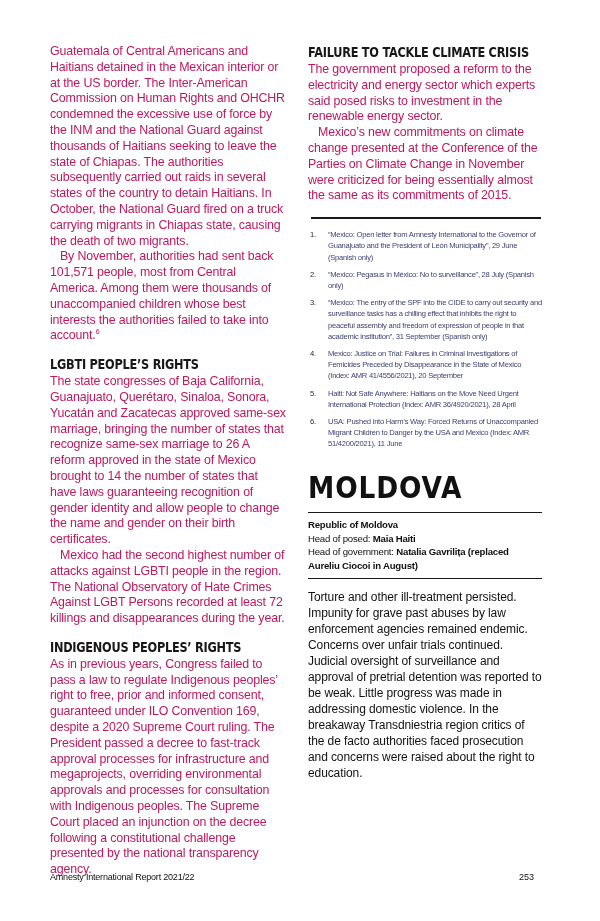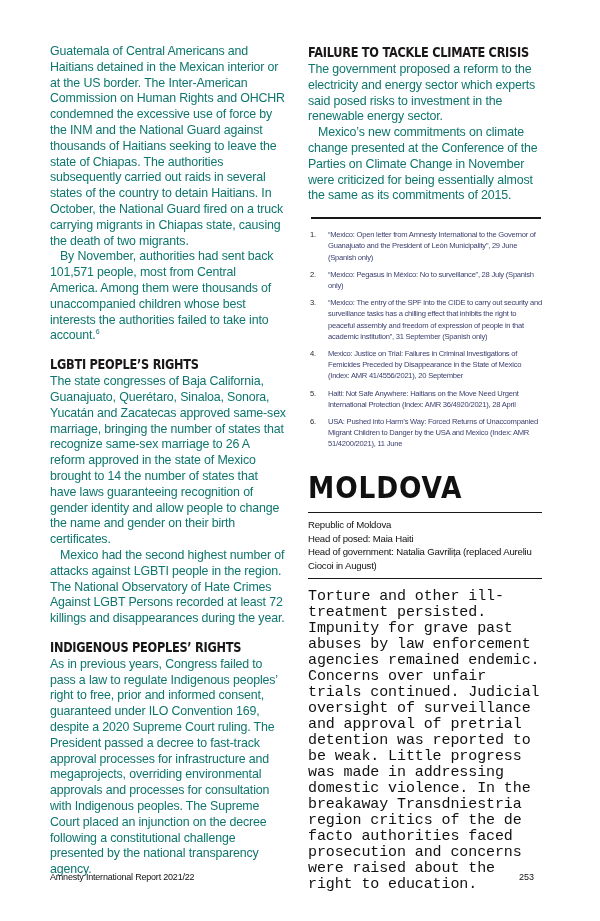--- a/index.html
+++ b/index.html
@@ -5,21 +5,21 @@
   html, body { margin: 0; padding: 0; }
   body {
     width: 600px; height: 921px; background: #ffffff; position: relative; overflow: hidden;
     font-family: "Liberation Sans", sans-serif; color: #231f20;
   }
   .col { position: absolute; top: 44px; }
   .col-left { left: 50px; width: 236px; }
   .col-right { left: 300px; width: 234px; margin-left: 8px; }
   p.body {
     margin: 0; font-family: "Liberation Sans Narrow", "Liberation Sans", sans-serif;
-    font-size: 12.4px; line-height: 15.8px; letter-spacing: -0.15px; color: #0f766e;
+    font-size: 12.4px; line-height: 15.8px; letter-spacing: -0.15px; color: #be185d;
   }
   p.body.indent { text-indent: 10px; }
   h2.sec {
     margin: 0; font-family: "DejaVu Sans", sans-serif; font-weight: bold;
     font-size: 13.2px; line-height: 18px; letter-spacing: -0.3px; color: #1a1718;
     transform: scaleX(0.86); transform-origin: left center; white-space: nowrap;
   }
   sup { font-size: 7px; line-height: 0; }
   .gap-m { height: 12px; }
   .rule-thick { height: 2px; background: #1a1718; margin: 0 0 0 3px; width: 230px; }
@@ -30,24 +30,24 @@
     font-family: "Liberation Sans", sans-serif; font-size: 7.6px; line-height: 11.2px;
     color: #3b3f6e; letter-spacing: -0.25px;
   }
   ol.notes li .num { position: absolute; left: 2px; top: 0; color: #2b2728; }
   h1.country {
     margin: 0; font-family: "DejaVu Sans", sans-serif; font-weight: bold;
     font-size: 30px; line-height: 36px; letter-spacing: 1px; color: #111;
     transform: scaleX(0.88); transform-origin: left center;
   }
   .facts { font-family: "Liberation Sans", sans-serif; font-size: 9.6px; line-height: 13.6px; color: #111; padding: 5px 0 5px; letter-spacing: -0.2px; }
-  .facts .strong { font-weight: normal; }
+  .facts .strong { font-weight: bold; }
   .facts .lbl { font-weight: normal; }
   p.summary {
-    margin: 0; font-family: Liberation Mono, monospace; font-size: 15px; line-height: 16px;
+    margin: 0; font-family: Liberation Sans, sans-serif; font-size: 12px; line-height: 16px;
     color: #111; letter-spacing: -0.1px;
   }
   .footer { position: absolute; top: 872px; left: 50px; width: 484px; height: 14px; font-size: 9px; color: #111; }
   .footer .left { position: absolute; left: 0; top: 0; letter-spacing: -0.2px; }
   .footer .right { position: absolute; right: 0; top: 0; }
 </style>
 </head>
 <body>
 
 <div class="col col-left">

